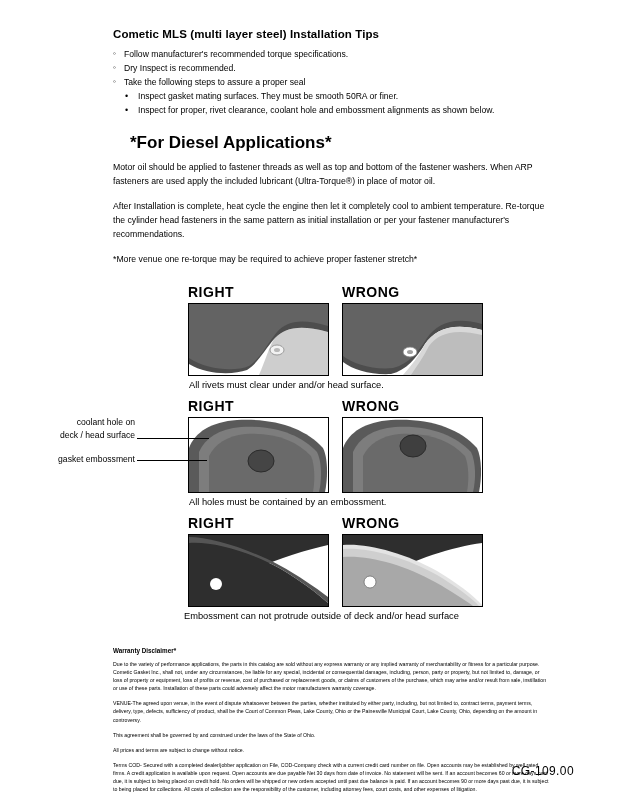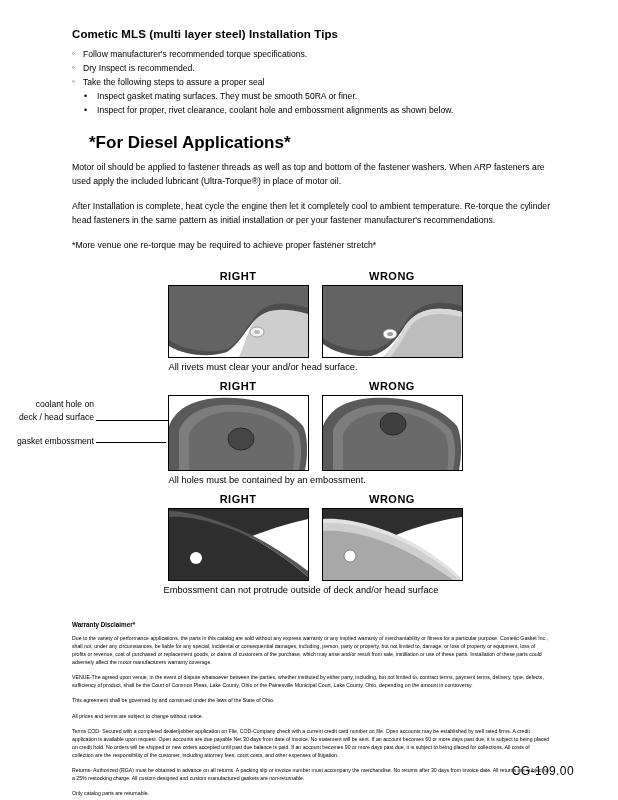--- a/index.html
+++ b/index.html
@@ -13,21 +13,21 @@
     font-family: "Liberation Sans", sans-serif;
     color: #000000;
     position: relative;
     overflow: hidden;
   }
   .page {
     position: relative;
     width: 618px;
     height: 800px;
     box-sizing: border-box;
-    padding: 28px 60px 0 72px;
+    padding: 28px 60px 0 113px;
   }
   h1.title {
     font-size: 11.5px;
     font-weight: bold;
     margin: 0 0 8px 0;
     letter-spacing: 0.1px;
   }
   .bullets {
     margin: 0;
     padding: 0;
@@ -87,22 +87,21 @@
   }
   .fig-row {
     display: flex;
     justify-content: center;
     gap: 13px;
   }
   .fig-col {
     width: 141px;
   }
   .fig-label {
-    text-align: center;
-    font-size: 11px;
+    font-size: 14px;
     font-weight: bold;
     letter-spacing: 0.5px;
     margin-bottom: 3px;
     font-family: "Liberation Sans", sans-serif;
   }
   .fig-box {
     width: 141px;
     height: 73px;
     border: 1px solid #000;
     box-sizing: border-box;
@@ -210,21 +209,21 @@
             <path d="M0,0 H139 V20 C110,12 94,20 84,34 C75,48 66,60 50,64 C30,66 10,60 0,52 Z" fill="#636363"></path>
             <path d="M82,40 C92,26 108,18 139,26 V71 H60 C68,62 76,52 82,40 Z" fill="#d8d8d8"></path>
             <path d="M86,42 C95,30 110,24 139,31 V71 H68 C74,62 81,52 86,42 Z" fill="#bdbdbd"></path>
             <ellipse cx="67" cy="48" rx="7" ry="5" fill="#ffffff" stroke="#7a7a7a" stroke-width="0.8"></ellipse>
             <ellipse cx="67" cy="48" rx="3" ry="2" fill="#9f9f9f"></ellipse>
           </svg>
         </div>
       </div>
     </div>
     <div class="caption-wrap">
-      <p class="caption">All rivets must clear your and/or head surface.</p>
+      <p class="caption">All rivets must clear under and/or head surface.</p>
     </div>
 
     <div style="position:relative; margin-top:8px;">
       <div class="fig-row">
         <div class="fig-col">
           <div class="fig-label">RIGHT</div>
           <div class="fig-box tall">
             <svg width="139" height="74" viewBox="0 0 139 74">
               <rect x="0" y="0" width="139" height="74" fill="#ffffff"></rect>
               <path d="M0,74 V30 C6,14 22,4 48,2 C86,0 116,10 134,30 C139,40 139,60 136,74 Z" fill="#5a5a5a"></path>

